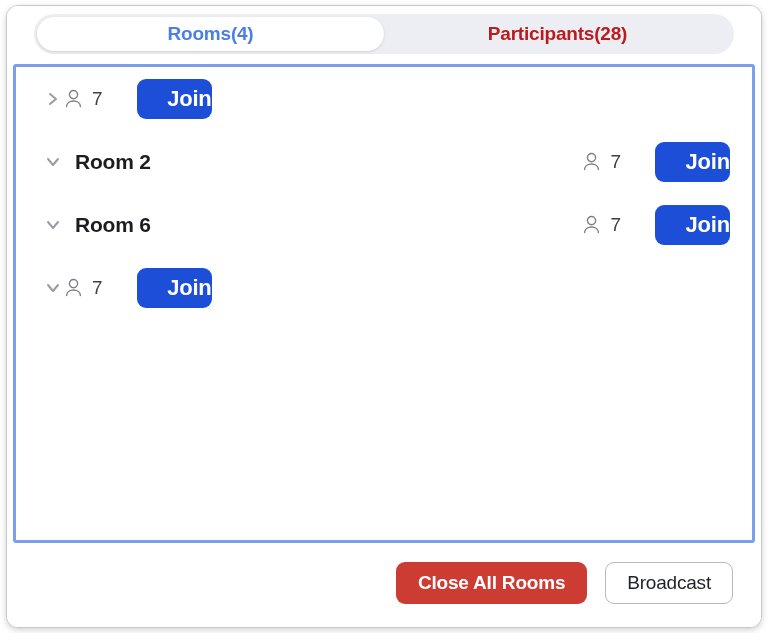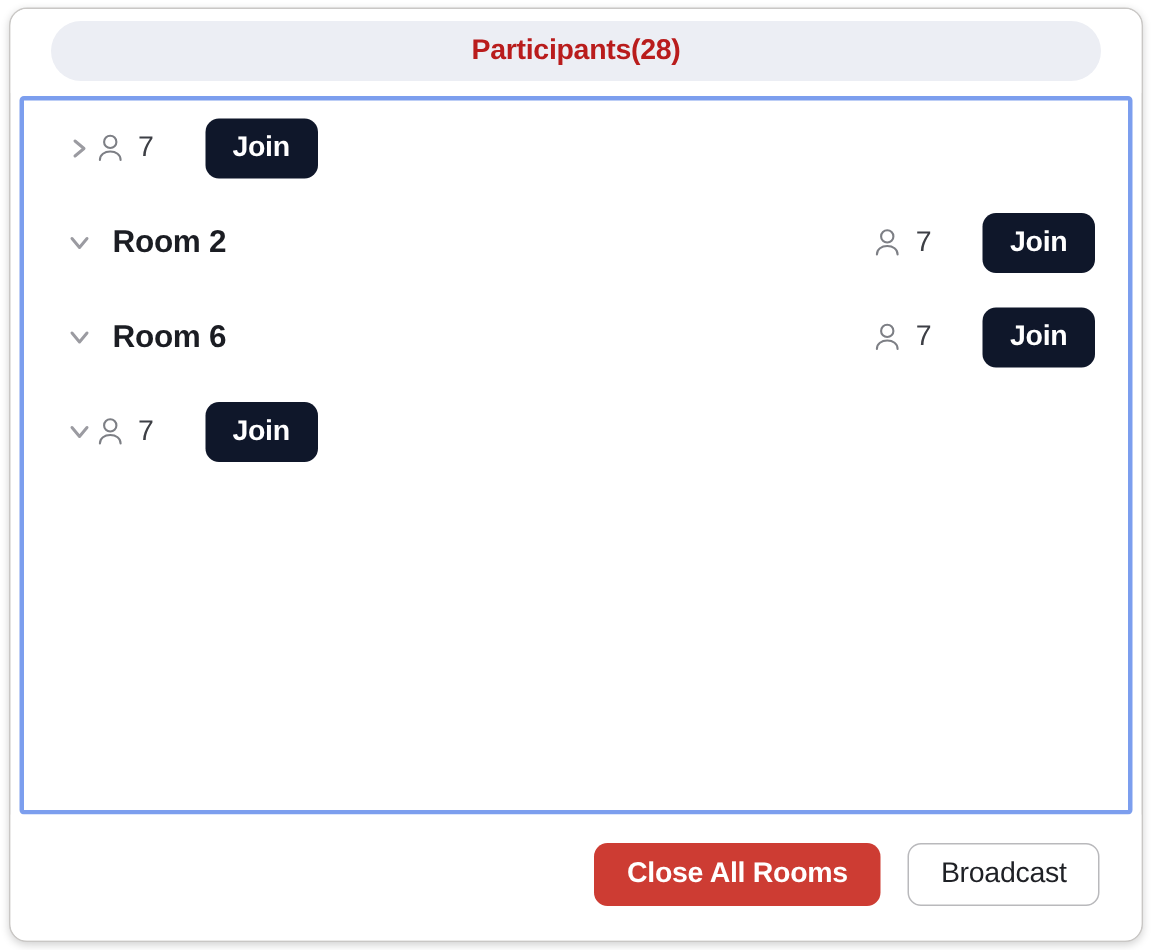--- a/index.html
+++ b/index.html
@@ -145,29 +145,30 @@
     color: #5b5d63;
   }
   .person-icon { display: block; color: #7d7f85; }
   .count-num {
     font-size: 19px;
     color: #3d3f45;
   }
   .join-btn {
     width: 75px;
     height: 40px;
-    background: #0f172a;
+    background: #1d4ed8;
     color: #ffffff;
     border: none;
     border-radius: 9px;
     font-family: inherit;
-    font-size: 19px;
-    font-weight: bold;
-    cursor: pointer;
-    letter-spacing: -0.2px;
+    font-size: 22px;
+    font-weight: bold;
+    cursor: pointer;
+    letter-spacing: -0.2px;
+    text-align: right;
   }
 
   
   #footer {
     flex: 0 0 84px;
     background: #ffffff;
     display: flex;
     align-items: center;
     justify-content: flex-end;
     gap: 18px;
@@ -197,20 +198,21 @@
   }
 </style>
 </head>
 <body>
 
 <div id="window">
 
 
   <div id="tabbar">
     <div id="tabgroup">
+      <div class="tab active">Rooms(4)</div>
       <div class="tab">Participants(28)</div>
     </div>
   </div>
 
   <div id="roomlist">
 
     <div class="room-row">
       <span class="chevron">
         <svg width="14" height="20" viewBox="0 0 14 20" fill="none" stroke="currentColor" stroke-width="2" stroke-linecap="round" stroke-linejoin="round">
             <polyline points="4,5 10,10 4,15"></polyline>

